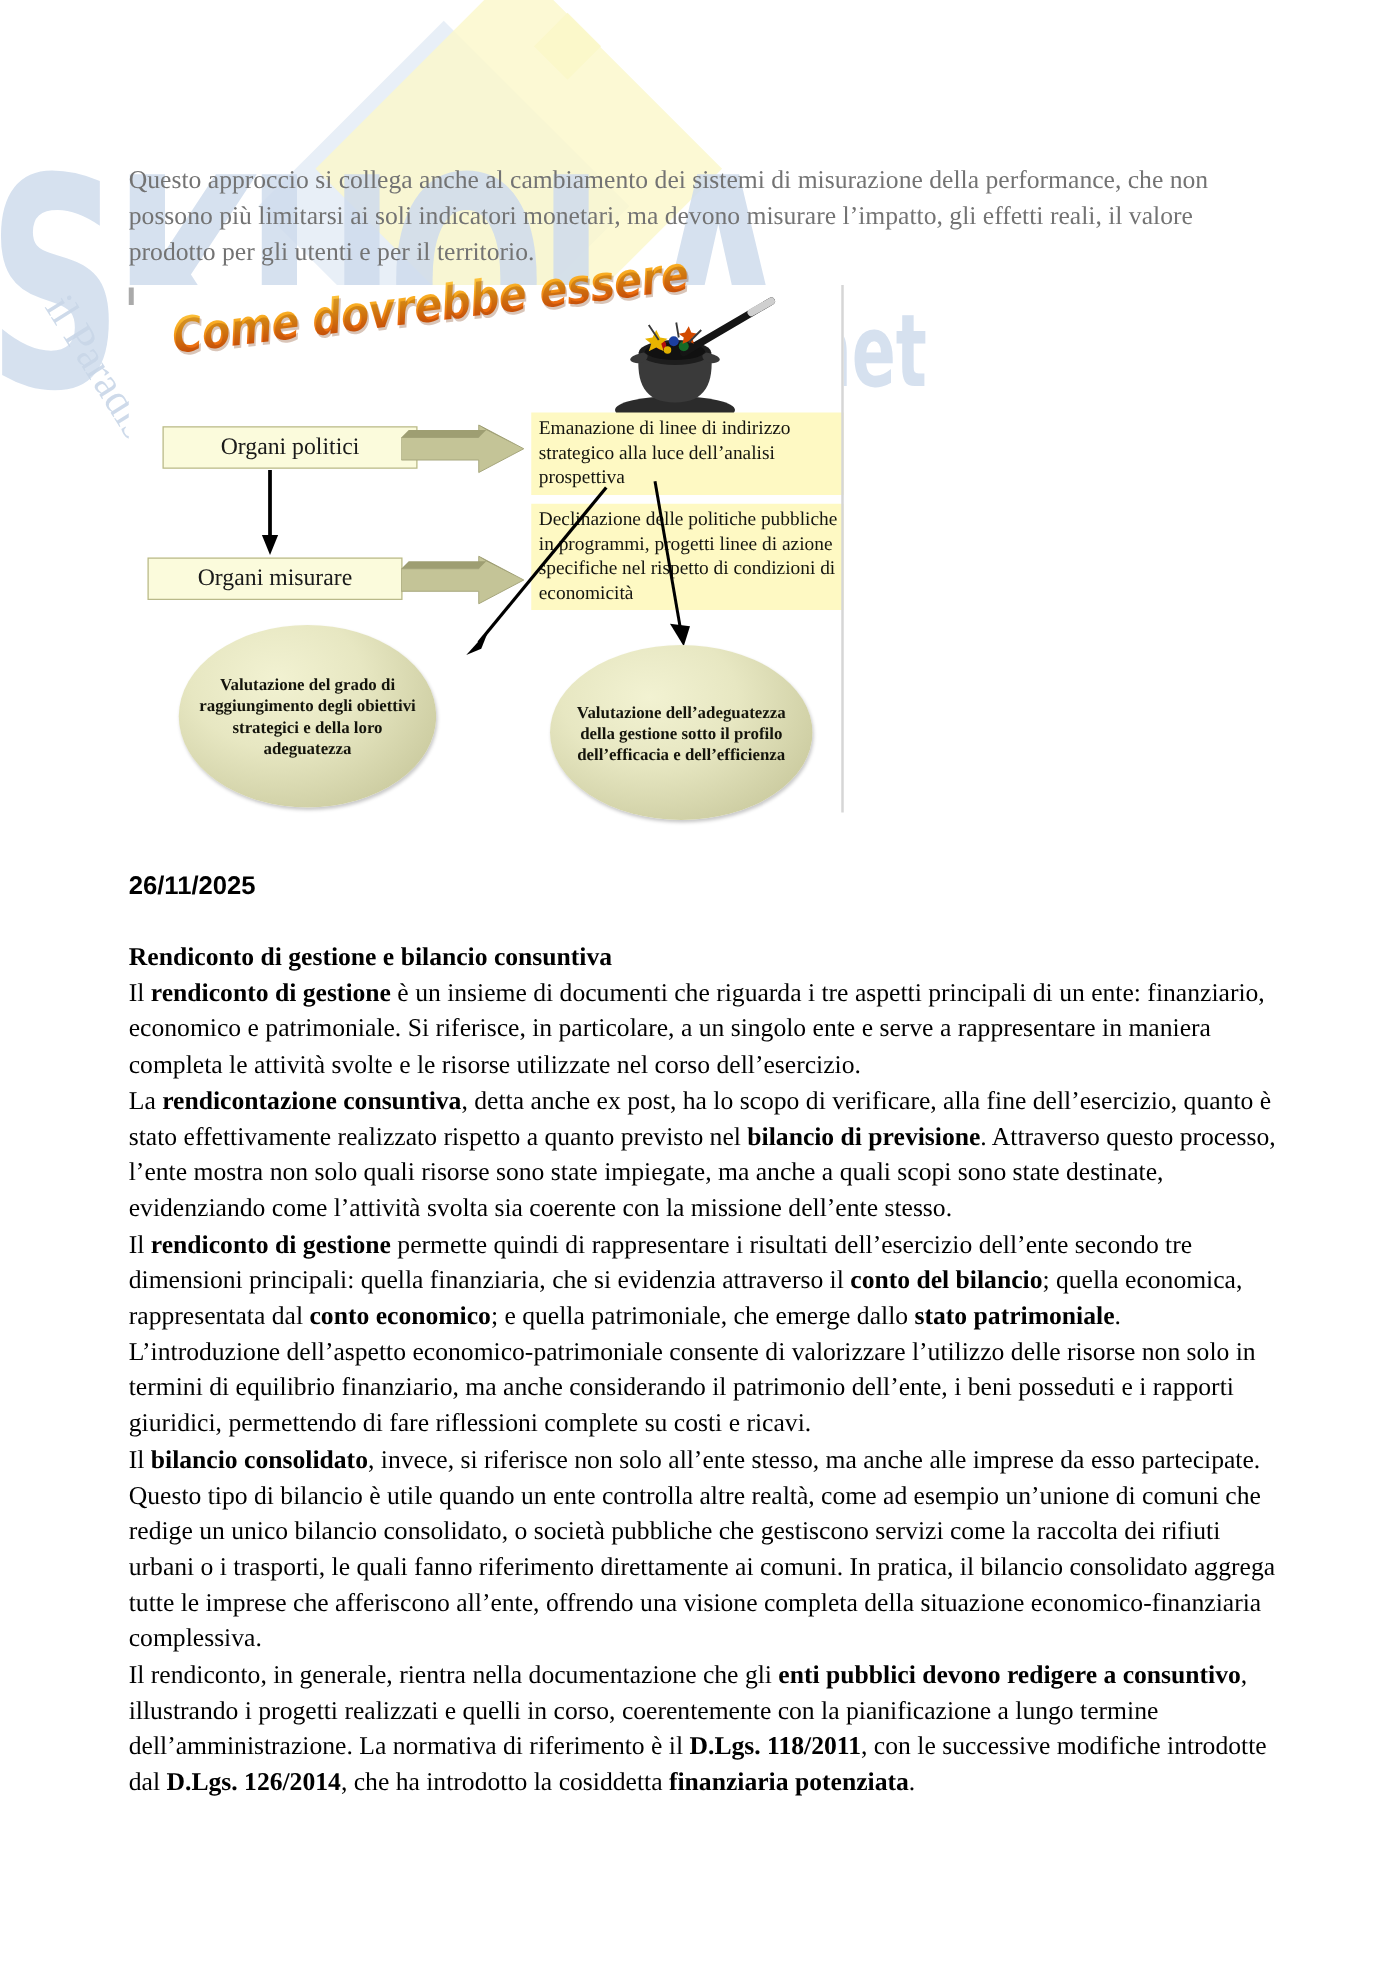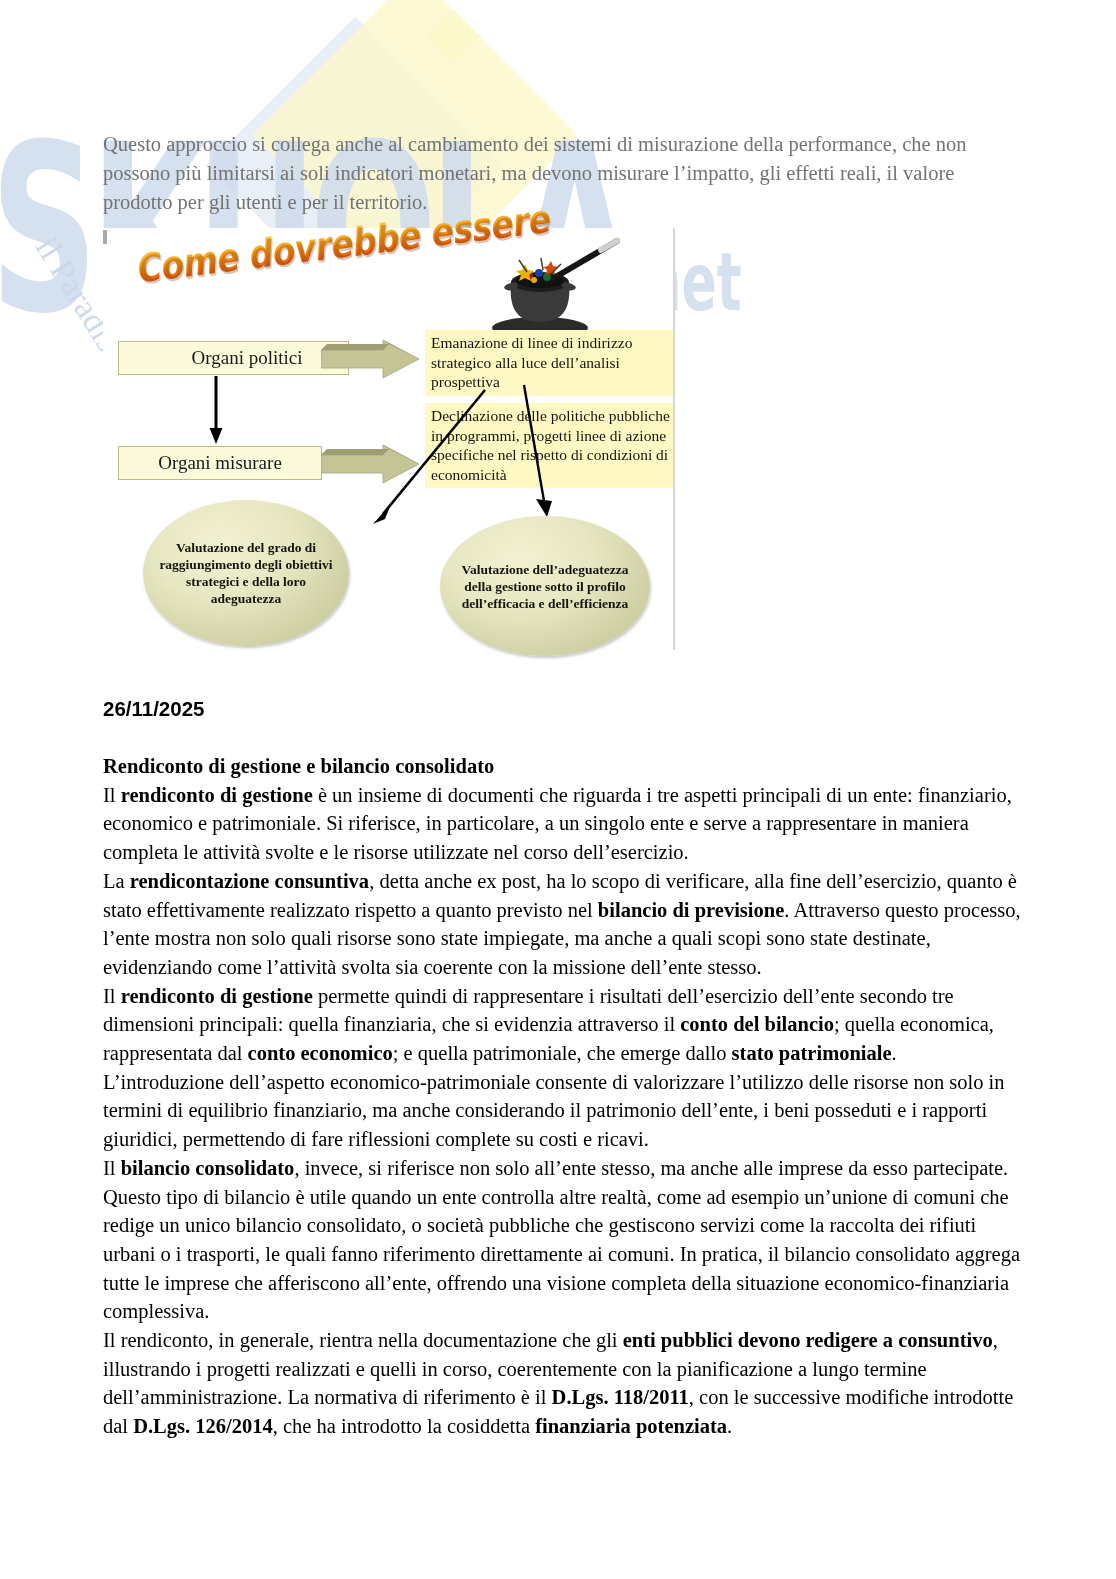--- a/index.html
+++ b/index.html
@@ -164,21 +164,21 @@
     position: absolute;
     background: #fbfbdc;
     border: 1px solid #b9b98a;
     font-family: "Liberation Serif", serif;
     font-size: 19px;
     color: #1a1a1a;
     text-align: center;
     line-height: 32px;
     height: 32px;
   }
-  #box-politici { left: 15px; top: 113px; width: 202px; padding-left: 27px; }
+  #box-politici { left: 27px; top: 113px; width: 202px; }
   #box-tecnici  { left: 15px; top: 218px; width: 202px; }
 
   .note-box {
     position: absolute;
     background: #fef9c3;
     font-family: "Liberation Serif", serif;
     font-size: 15.5px;
     line-height: 19.5px;
     color: #151510;
     padding: 3px 5px 4px 6px;
@@ -333,21 +333,21 @@
       <span>Valutazione del grado di raggiungimento degli obiettivi strategici e della loro adeguatezza</span>
     </div>
   </div>
 
   <div id="figure-divider"></div>
 
 
   <div id="date-line">26/11/2025</div>
 
   <div id="body-block">
-    <p class="head">Rendiconto di gestione e bilancio consolidato</p>
+    <p class="head">Rendiconto di gestione e bilancio consuntiva</p>
     <div id="body-paragraphs">
         <p><span>Il </span><b>rendiconto di gestione</b><span> è un insieme di documenti che riguarda i tre aspetti principali di un ente: finanziario, economico e patrimoniale. Si riferisce, in particolare, a un singolo ente e serve a rappresentare in maniera completa le attività svolte e le risorse utilizzate nel corso dell’esercizio.</span></p>
         <p><span>La </span><b>rendicontazione consuntiva</b><span>, detta anche ex post, ha lo scopo di verificare, alla fine dell’esercizio, quanto è stato effettivamente realizzato rispetto a quanto previsto nel </span><b>bilancio di previsione</b><span>. Attraverso questo processo, l’ente mostra non solo quali risorse sono state impiegate, ma anche a quali scopi sono state destinate, evidenziando come l’attività svolta sia coerente con la missione dell’ente stesso.</span></p>
         <p><span>Il </span><b>rendiconto di gestione</b><span> permette quindi di rappresentare i risultati dell’esercizio dell’ente secondo tre dimensioni principali: quella finanziaria, che si evidenzia attraverso il </span><b>conto del bilancio</b><span>; quella economica, rappresentata dal </span><b>conto economico</b><span>; e quella patrimoniale, che emerge dallo </span><b>stato patrimoniale</b><span>. L’introduzione dell’aspetto economico-patrimoniale consente di valorizzare l’utilizzo delle risorse non solo in termini di equilibrio finanziario, ma anche considerando il patrimonio dell’ente, i beni posseduti e i rapporti giuridici, permettendo di fare riflessioni complete su costi e ricavi.</span></p>
         <p><span>Il </span><b>bilancio consolidato</b><span>, invece, si riferisce non solo all’ente stesso, ma anche alle imprese da esso partecipate. Questo tipo di bilancio è utile quando un ente controlla altre realtà, come ad esempio un’unione di comuni che redige un unico bilancio consolidato, o società pubbliche che gestiscono servizi come la raccolta dei rifiuti urbani o i trasporti, le quali fanno riferimento direttamente ai comuni. In pratica, il bilancio consolidato aggrega tutte le imprese che afferiscono all’ente, offrendo una visione completa della situazione economico-finanziaria complessiva.</span></p>
         <p><span>Il rendiconto, in generale, rientra nella documentazione che gli </span><b>enti pubblici devono redigere a consuntivo</b><span>, illustrando i progetti realizzati e quelli in corso, coerentemente con la pianificazione a lungo termine dell’amministrazione. La normativa di riferimento è il </span><b>D.Lgs. 118/2011</b><span>, con le successive modifiche introdotte dal </span><b>D.Lgs. 126/2014</b><span>, che ha introdotto la cosiddetta </span><b>finanziaria potenziata</b><span>.</span></p>
       </div>
   </div>
 
 </div>

